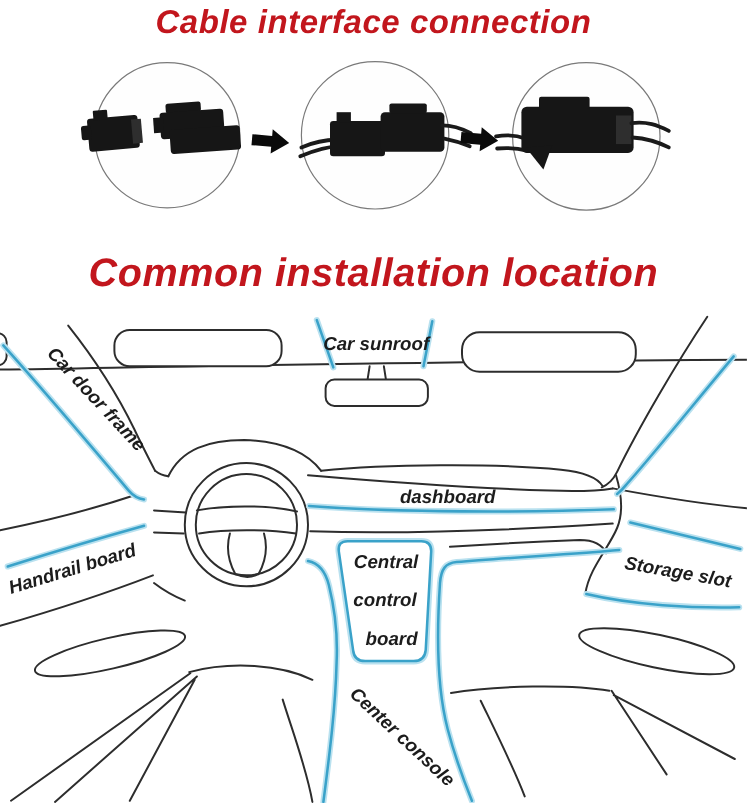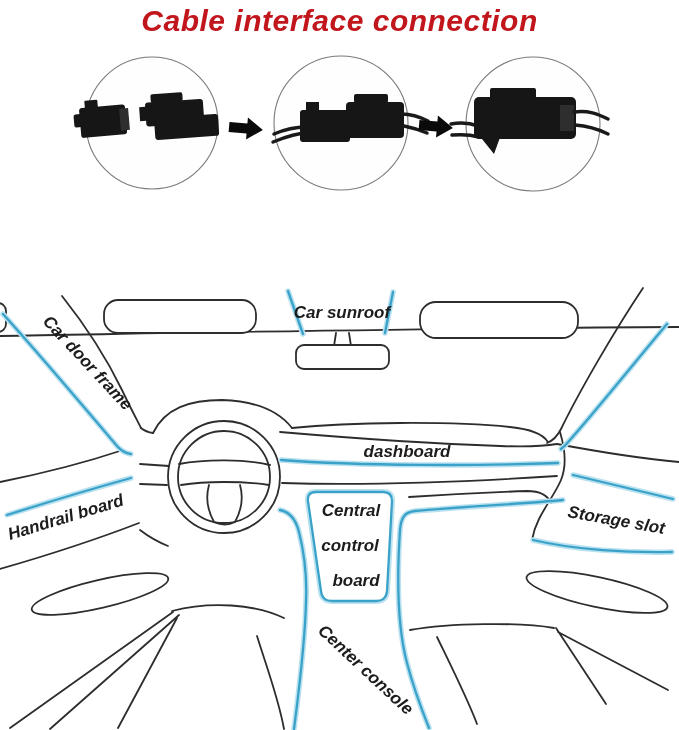--- a/index.html
+++ b/index.html
@@ -76,20 +76,21 @@
       <path class="wire" d="M452,135 C464,134 472,135 479,137"></path>
       <rect class="conn" x="474" y="97" width="102" height="42" rx="5"></rect>
       <rect class="conn" x="490" y="88" width="46" height="11" rx="2"></rect>
       <path class="conn" d="M478,134 L502,132 L494,154 Z"></path>
       <rect class="conn2" x="560" y="105" width="14" height="26"></rect>
       <path class="wire" d="M574,112 C588,110 598,114 608,119"></path>
       <path class="wire" d="M575,125 C590,126 600,130 608,134"></path>
     </g>
   </svg>
 
+  <h1 class="title title-install">Common installation location</h1>
 
   <svg class="car" width="679" height="452" viewBox="0 278 679 452">
 
     <g>
       <path class="sk" d="M0,336 C180,333 420,328 679,327"></path>
       <rect class="skf" x="-20" y="303" width="26" height="29" rx="8"></rect>
       <rect class="skf" x="104" y="300" width="152" height="33" rx="14"></rect>
       <rect class="skf" x="420" y="302" width="158" height="36" rx="16"></rect>
       <path class="sk" d="M336,333 L334,346 M349,333 L351,346"></path>
       <rect class="skf" x="296" y="345" width="93" height="24" rx="8"></rect>

